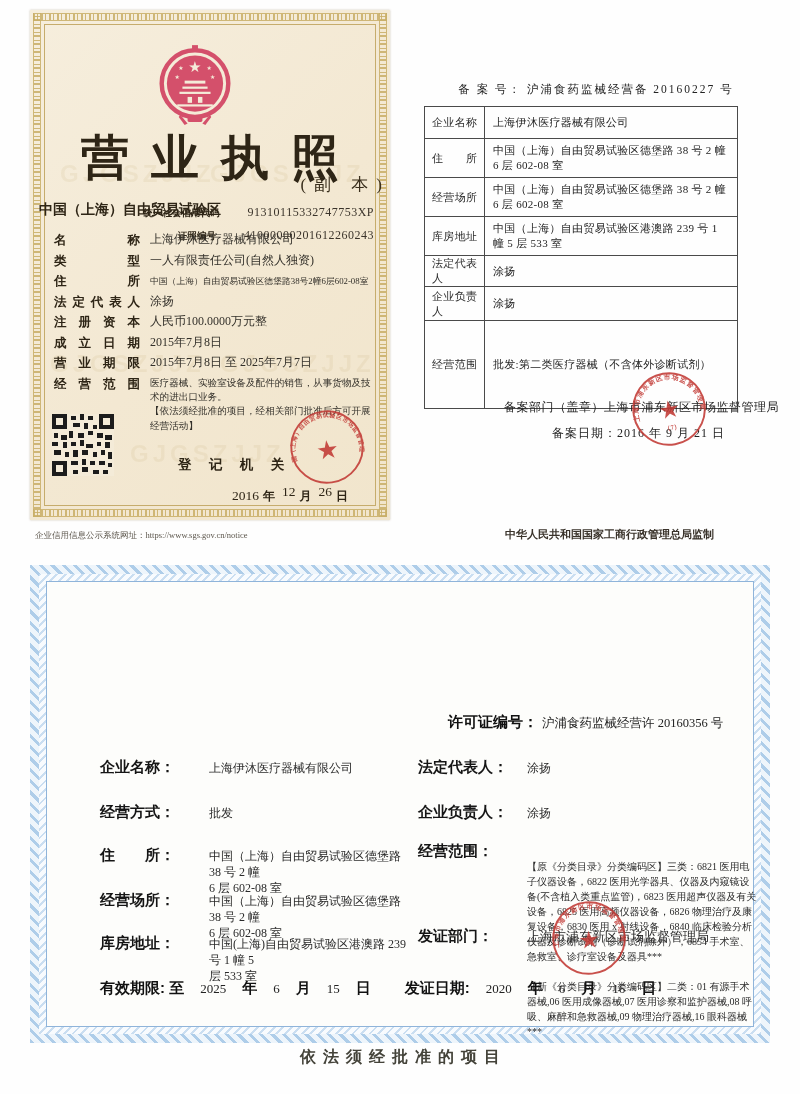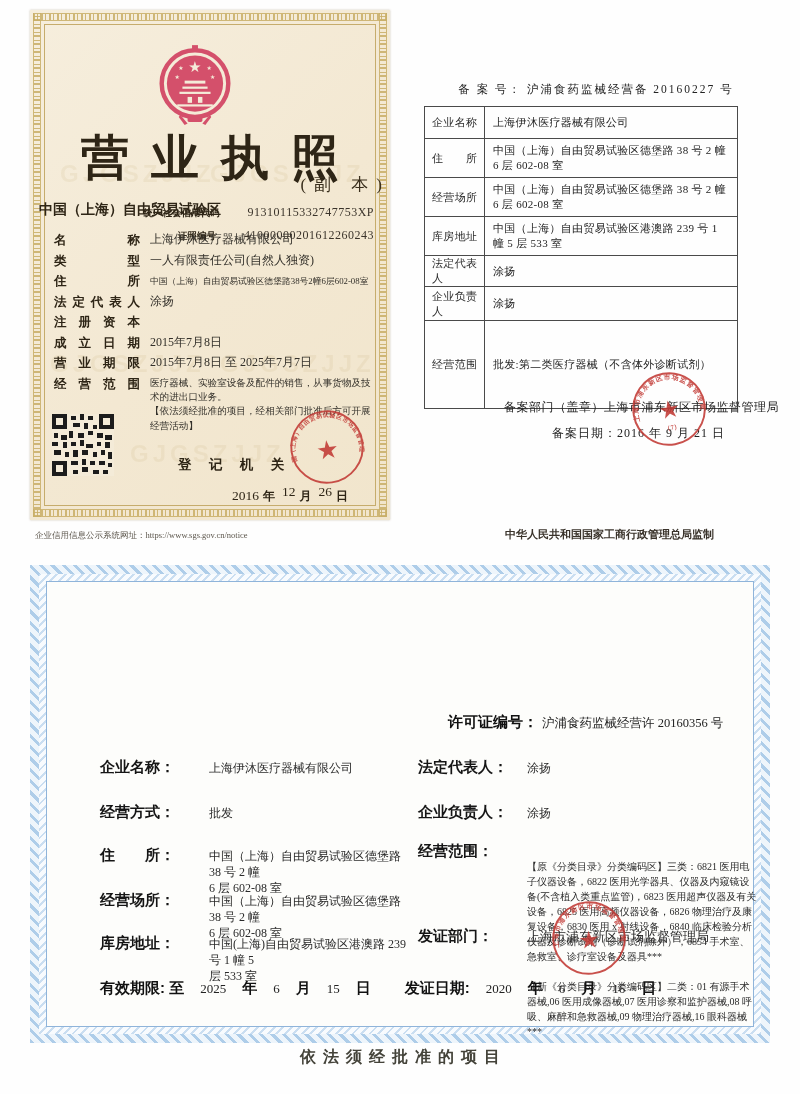--- a/index.html
+++ b/index.html
@@ -177,20 +177,21 @@
       <div class="bz-row small">
           <span class="bz-lab">住所</span>
           <span class="bz-val">中国（上海）自由贸易试验区德堡路38号2幢6层602-08室</span>
         </div>
       <div class="bz-row">
           <span class="bz-lab">法定代表人</span>
           <span class="bz-val">涂扬</span>
         </div>
       <div class="bz-row">
           <span class="bz-lab">注册资本</span>
+          <span class="bz-val">人民币100.0000万元整</span>
         </div>
       <div class="bz-row">
           <span class="bz-lab">成立日期</span>
           <span class="bz-val">2015年7月8日</span>
         </div>
       <div class="bz-row">
           <span class="bz-lab">营业期限</span>
           <span class="bz-val">2015年7月8日 至 2025年7月7日</span>
         </div>
       <div class="bz-row scope">

